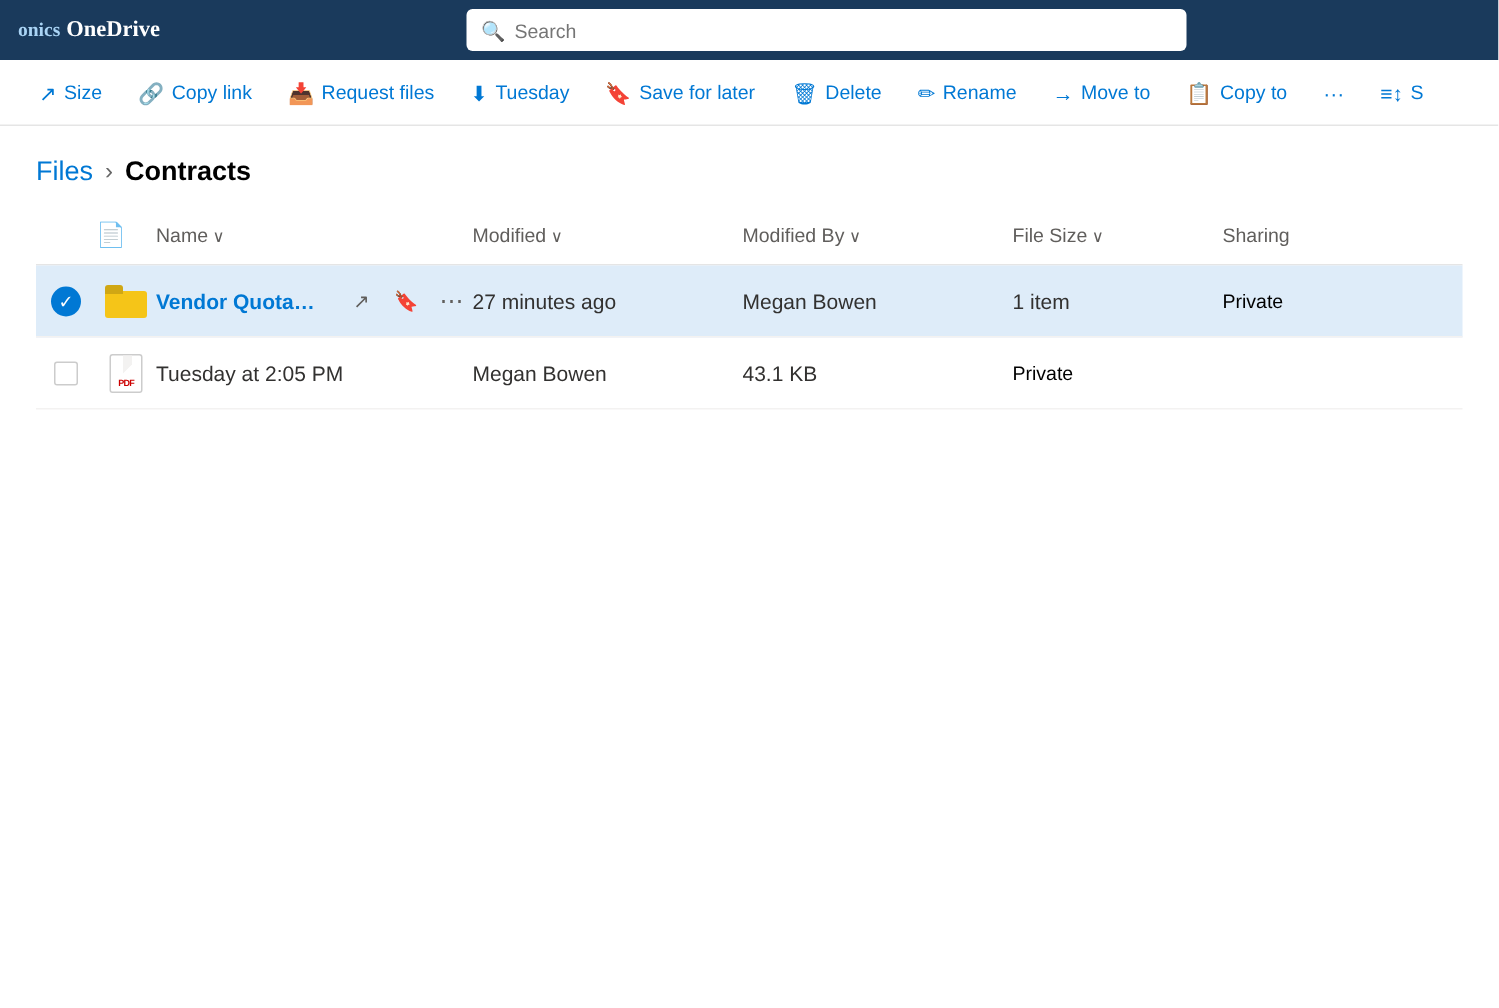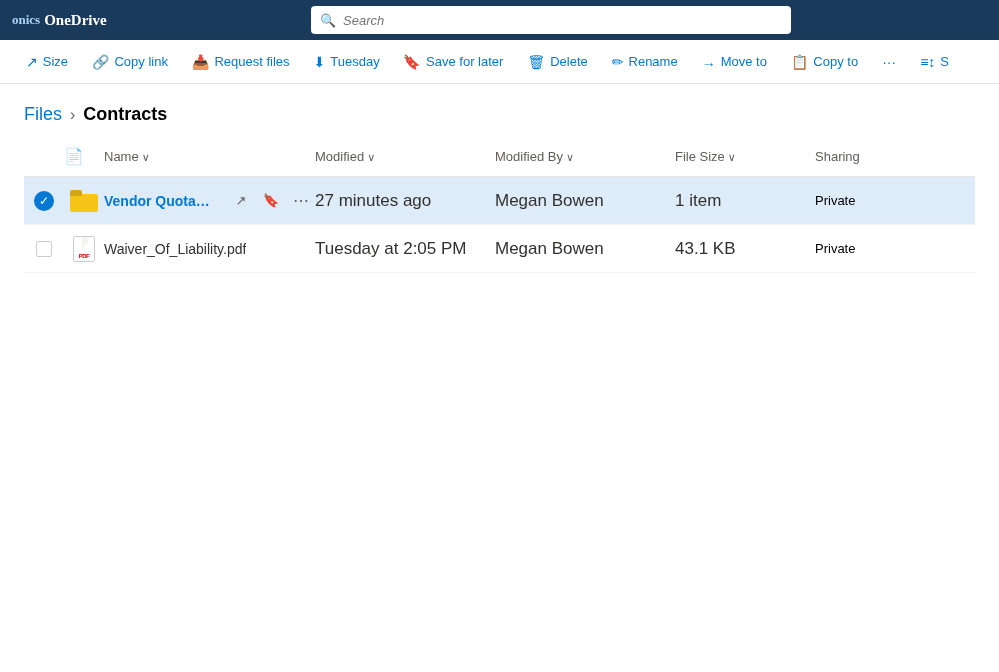--- a/index.html
+++ b/index.html
@@ -36,21 +36,20 @@
       height: 28px;
       gap: 6px;
     }
     .search-bar input {
       border: none;
       outline: none;
       font-size: 13px;
       color: #b91c1c;
       width: 100%;
       background: transparent;
-      font-style: italic;
     }
     .search-icon-svg { color: #666; font-size: 13px; }
 
     
     .toolbar {
       display: flex;
       align-items: center;
       height: 44px;
       padding: 0 16px;
       border-bottom: 1px solid #e5e5e5;
@@ -240,21 +239,21 @@
       cursor: pointer;
       border-radius: 4px;
       display: flex;
       align-items: center;
       justify-content: center;
       color: #605e5c;
       font-size: 13px;
     }
 
     .col-text {
-      font-size: 17px;
+      font-size: 14px;
       color: #323130;
     }
     .col-sharing {
       font-size: 13px;
       color: #000000;
     }
 
     .more-btn {
       display: flex;
       align-items: center;
@@ -386,21 +385,18 @@
     <div class="col-sharing">Private</div>
   </div>
 
   <div class="file-row" id="row-waiver">
     <div class="checkbox-cell">
       <div class="checkbox-empty"></div>
     </div>
     <div class="icon-cell">
       <div class="pdf-icon"></div>
     </div>
-    <div class="file-name-cell">
-      <span class="file-name-text normal">Waiver_Of_Liability.pdf</span>
-    </div>
     <div class="col-text">Tuesday at 2:05 PM</div>
     <div class="col-text">Megan Bowen</div>
     <div class="col-text">43.1 KB</div>
     <div class="col-sharing">Private</div>
   </div>
 </div>
 
 </body></html>

